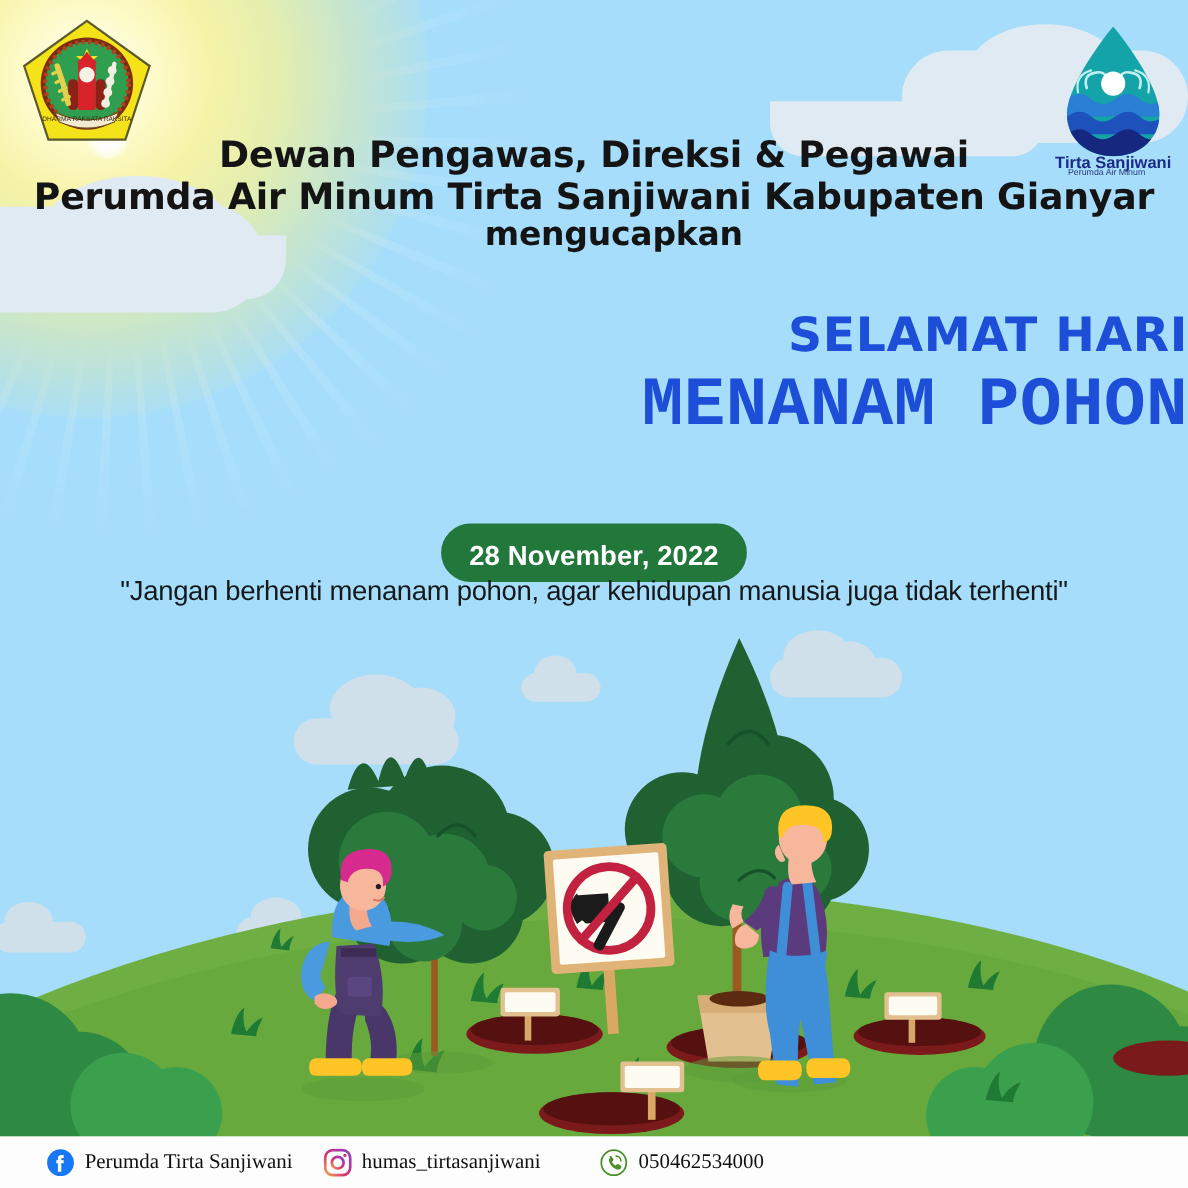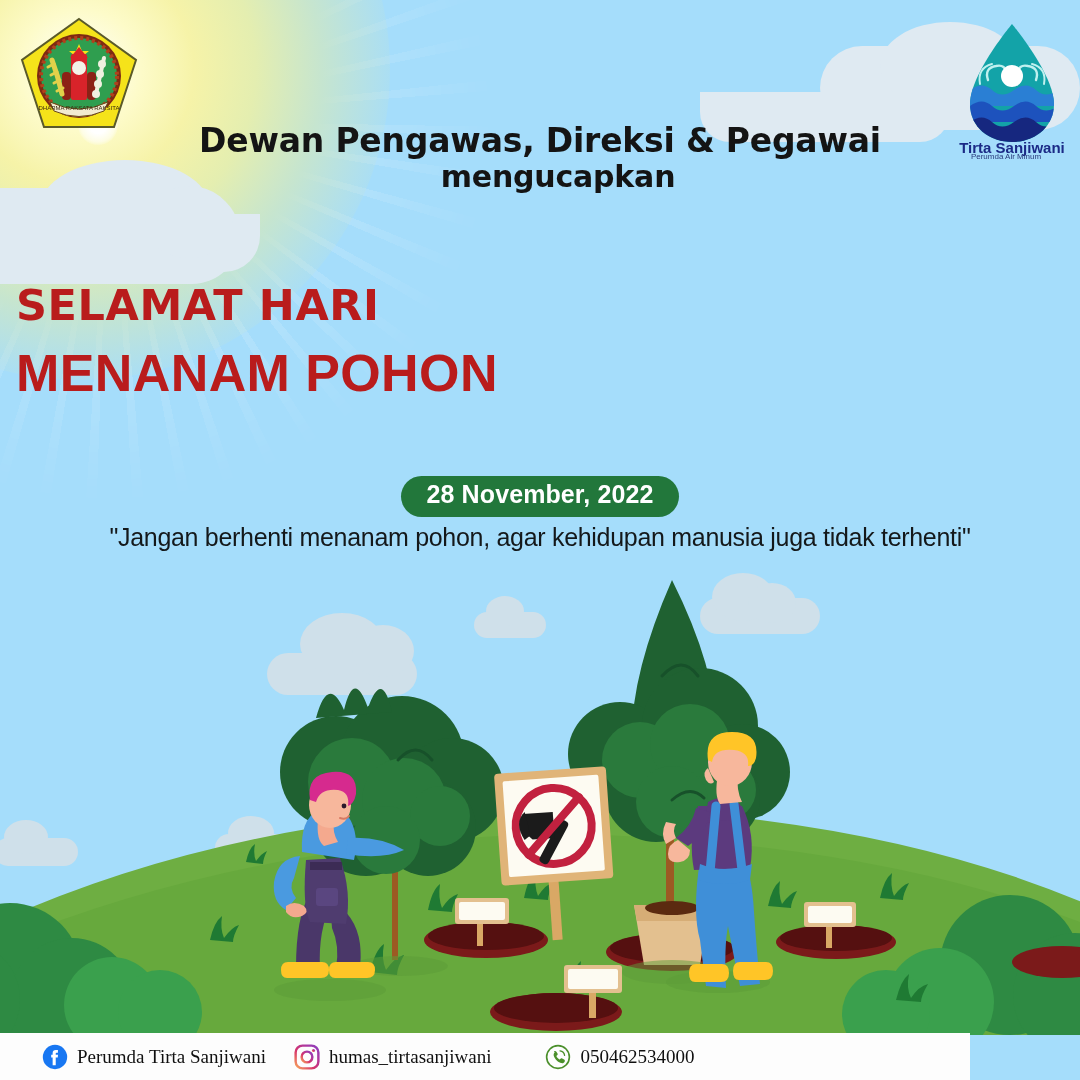--- a/index.html
+++ b/index.html
@@ -34,44 +34,44 @@
   
   .hdr{position:absolute;left:0;right:0;top:122px;text-align:center;z-index:6;}
   .hdr .l1,.hdr .l2,.hdr .l3{
     color:#141414;font-weight:700;letter-spacing:-.2px;line-height:1.14;
     font-family:"DejaVu Sans","Liberation Sans",sans-serif;
   }
   .hdr .l1{font-size:33px;}
   .hdr .l2{font-size:33px;}
   .hdr .l3{font-size:30px;margin-left:36px;}
 
-  .big{position:absolute;left:16px;right:0;top:280px;text-align:left;z-index:6;color:#b91c1c;}
+  .big{position:absolute;left:2px;right:0;top:280px;text-align:right;z-index:6;color:#1d4ed8;}
   .big .b1{font-size:43px;font-weight:800;letter-spacing:.6px;line-height:1.18;
     font-family:"DejaVu Sans","Liberation Sans",sans-serif;}
-  .big .b2{font-size:52px;font-weight:800;letter-spacing:.4px;line-height:1.18;margin-top:12px;
-    font-family:Liberation Sans, sans-serif;}
+  .big .b2{font-size:63px;font-weight:800;letter-spacing:.4px;line-height:1.18;margin-top:1px;
+    font-family:Liberation Mono, monospace;}
   .big .b3{font-size:64px;font-weight:800;letter-spacing:.6px;line-height:1.18;margin-top:2px;
     font-family:"DejaVu Sans","Liberation Sans",sans-serif;}
 
   .datewrap{position:absolute;left:0;right:0;top:476px;text-align:center;z-index:6;}
   .datebadge{
     display:inline-block;background:#22773b;color:#fff;border-radius:999px;
-    padding:4px 26px 8px;font-size:25px;font-weight:600;letter-spacing:.1px;
+    padding:16px 26px 8px;font-size:25px;font-weight:600;letter-spacing:.1px;
     font-family:"Liberation Sans",sans-serif;
   }
   .quotewrap{position:absolute;left:0;right:0;top:523px;text-align:center;z-index:6;}
   .quote{font-size:25px;color:#14181a;font-weight:400;letter-spacing:-.3px;
     font-family:"Liberation Sans",sans-serif;}
 
   
   .scene{position:absolute;left:0;top:0;width:1080px;height:1035px;z-index:4;}
 
   
   .footer{
-    position:absolute;left:0;bottom:0;width:970px;height:47px;background:#fdfdfd;
+    position:absolute;left:0;bottom:0;width:1080px;height:47px;background:#fdfdfd;
     display:flex;align-items:center;z-index:9;
   }
   .fitem{display:flex;align-items:center;gap:9px;}
   .fitem .ftext{
     font-family:"Liberation Serif","DejaVu Serif",serif;font-size:19px;color:#101010;white-space:nowrap;
   }
   .ficon{width:26px;height:26px;flex:0 0 26px;display:block;}
 </style>
 </head>
 <body>
@@ -150,20 +150,21 @@
       <path d="M22 66 q-3 -16 12 -20" stroke="#bff0ef" stroke-width="2" fill="none" stroke-linecap="round"></path>
       <path d="M86 66 q3 -16 -12 -20" stroke="#bff0ef" stroke-width="2" fill="none" stroke-linecap="round"></path>
       <circle cx="54" cy="58" r="11" fill="#ffffff"></circle>
     </g>
     <text x="54" y="135" text-anchor="middle" font-size="15" font-weight="bold" font-family="Liberation Sans, sans-serif" fill="#1b2a86">Tirta Sanjiwani</text>
   </svg>
   <div style="position:absolute;left:952px;top:152px;width:108px;text-align:center;font-size:8px;color:#2a3a7a;z-index:7;font-family:'Liberation Sans',sans-serif;">Perumda Air Minum</div>
 
   <div class="hdr">
     <div class="l1">Dewan Pengawas, Direksi &amp; Pegawai</div>
+    <div class="l2">Perumda Air Minum Tirta Sanjiwani Kabupaten Gianyar</div>
     <div class="l3">mengucapkan</div>
   </div>
 
   <div class="big">
     <div class="b1">SELAMAT HARI</div>
     <div class="b2">MENANAM POHON</div>
   </div>
 
   <div class="datewrap">
     <span class="datebadge">28 November, 2022</span>

